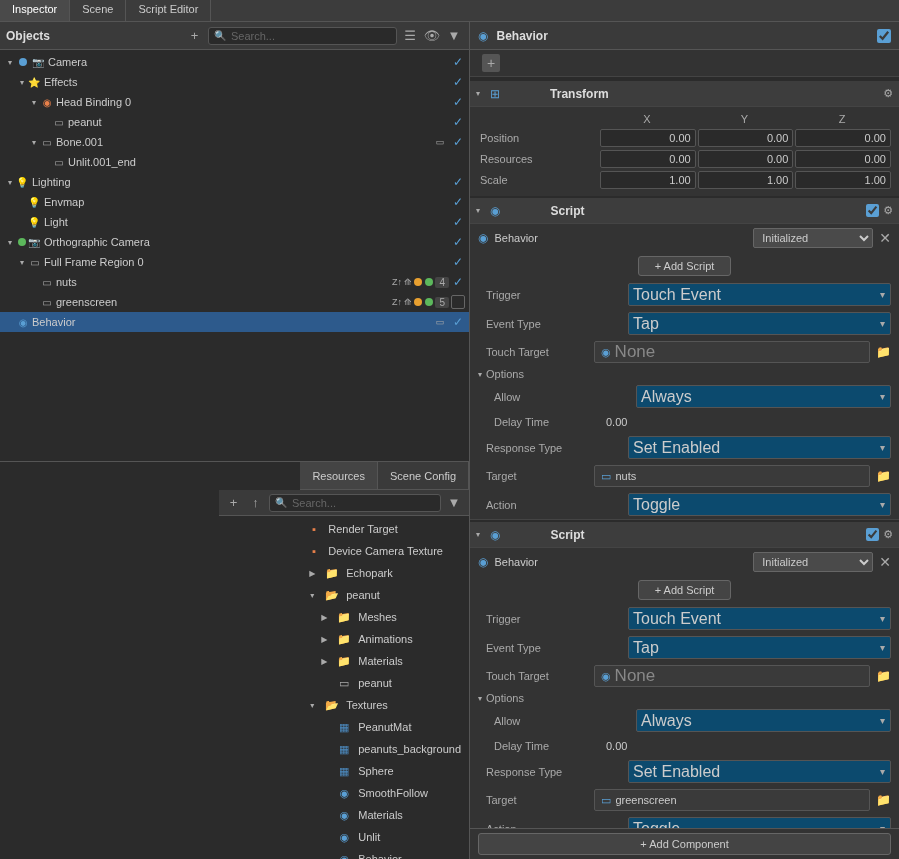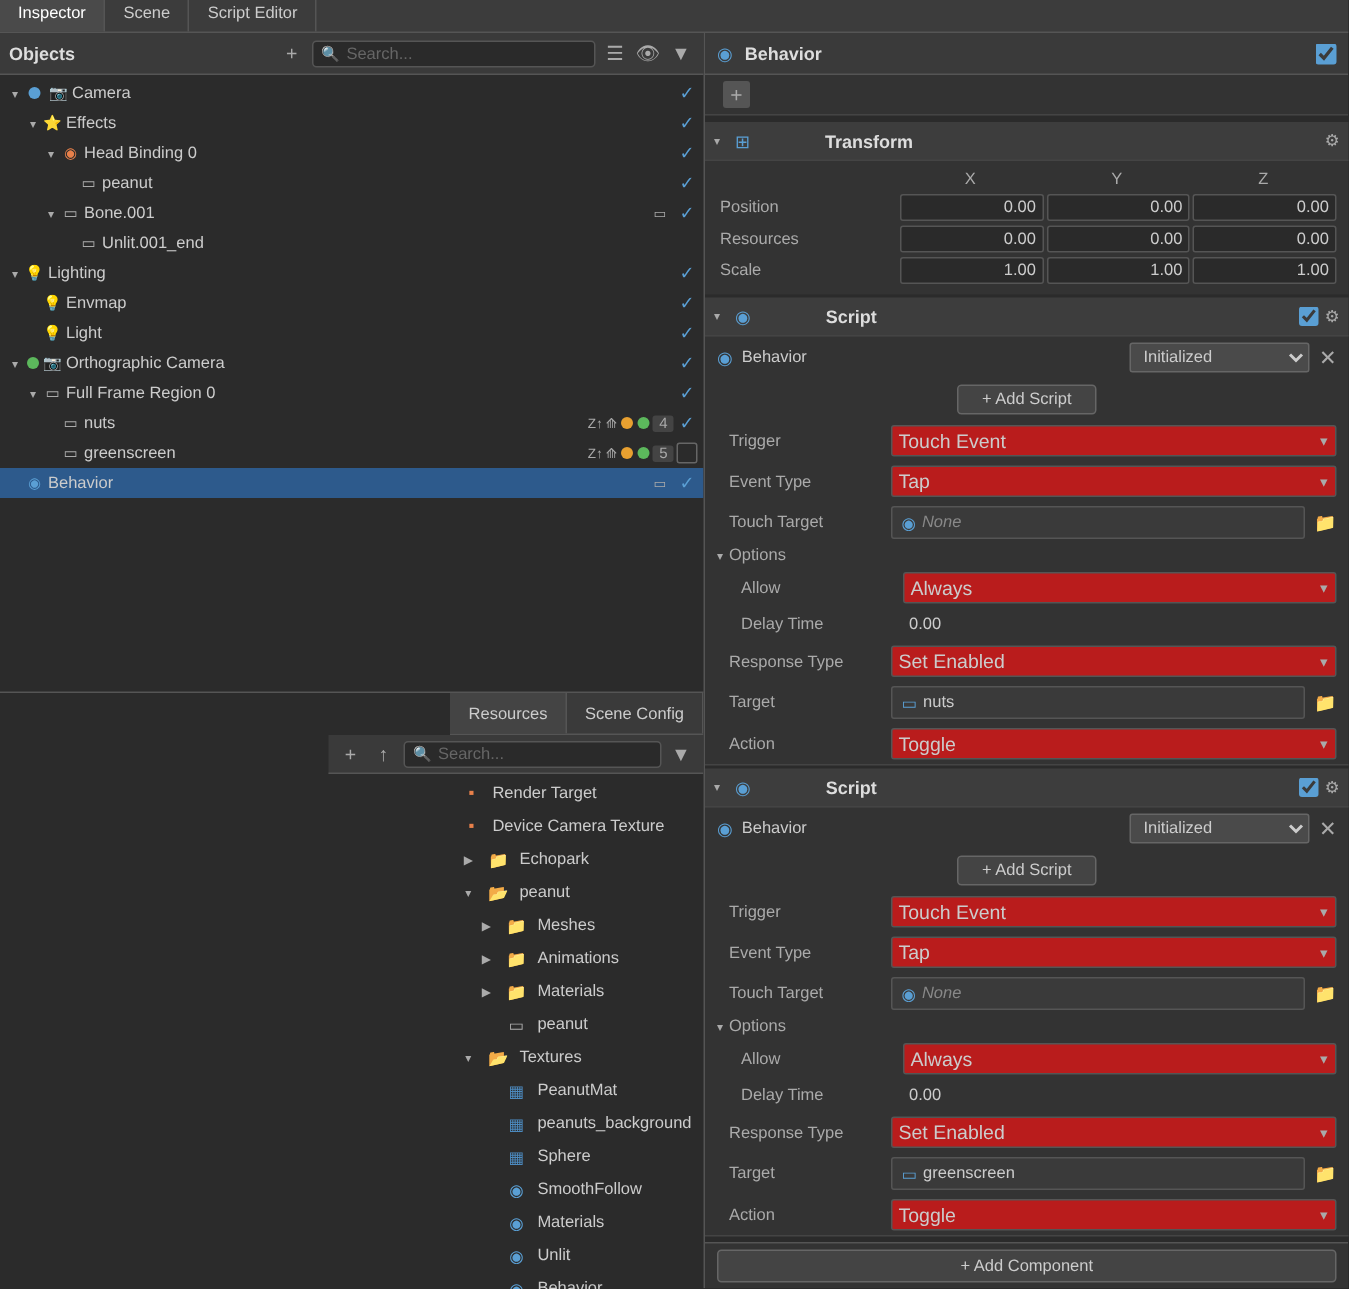--- a/index.html
+++ b/index.html
@@ -451,30 +451,31 @@
       gap: 6px;
     }
     .prop-label {
       font-size: 11px;
       color: #aaa;
       min-width: 110px;
       padding-left: 8px;
     }
     .prop-select {
       flex: 1;
-      background: #b91c1c;
+      background: #0c4a6e;
       border: 1px solid #555;
       border-radius: 2px;
       color: #ccc;
-      font-size: 13px;
+      font-size: 16px;
       padding: 2px 4px;
       outline: none;
       appearance: none;
       -webkit-appearance: none;
       cursor: pointer;
+      margin-left: 34px;
     }
     .prop-select-wrapper {
       flex: 1;
       position: relative;
       display: flex;
       align-items: center;
     }
     .prop-select-wrapper::after {
       content: '▾';
       position: absolute;
@@ -516,23 +517,22 @@
       background: #3a3a3a;
       border: 1px solid #555;
       border-radius: 2px;
       display: flex;
       align-items: center;
       padding: 2px 6px;
       gap: 4px;
       height: 22px;
     }
     .touch-input-label {
-      font-size: 11px;
+      font-size: 17px;
       color: #888;
-      font-style: italic;
       flex: 1;
     }
     .touch-folder-icon {
       color: #aaa;
       font-size: 12px;
       cursor: pointer;
     }
 
     .target-row {
       display: flex;

